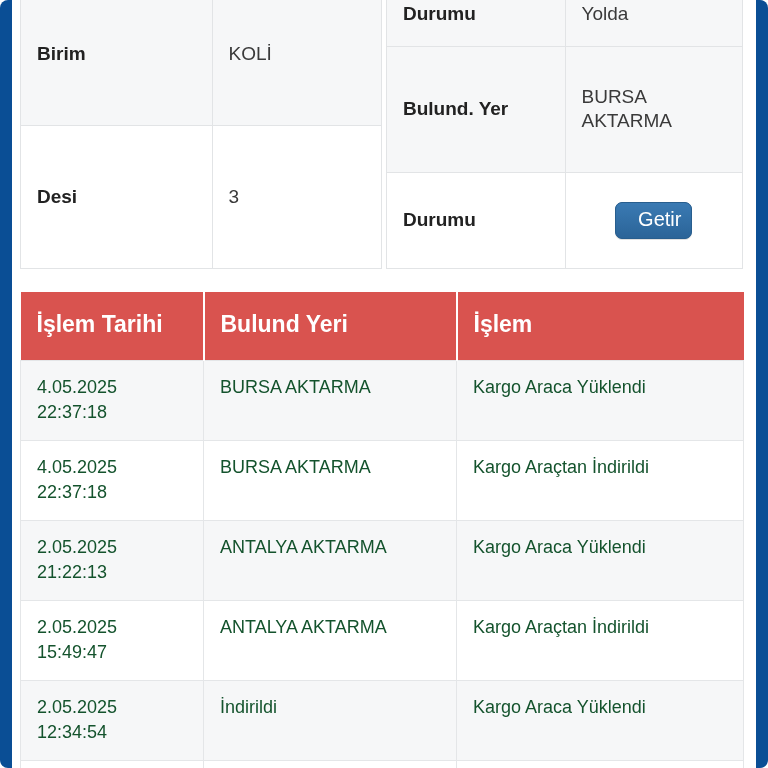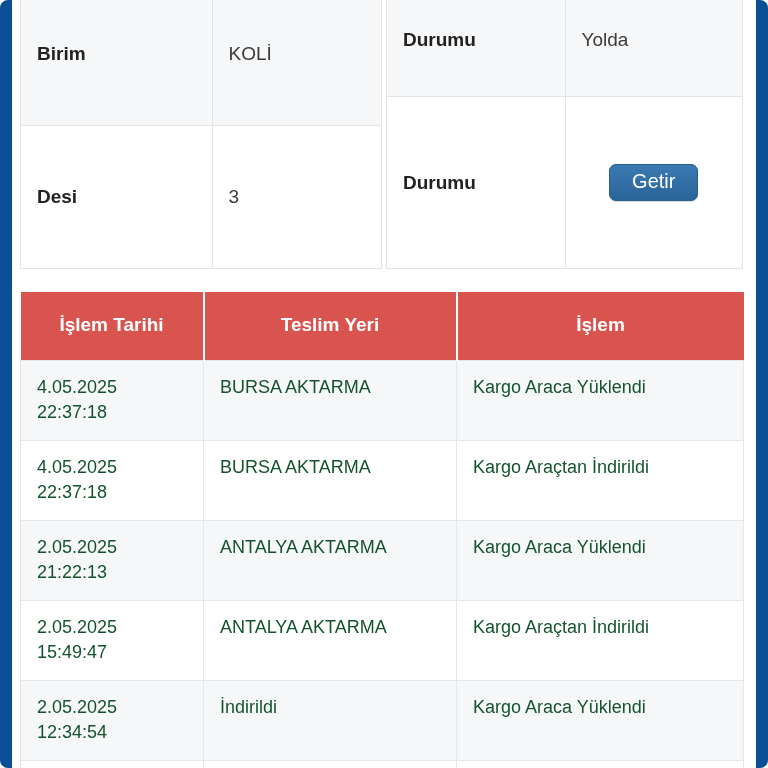--- a/index.html
+++ b/index.html
@@ -86,21 +86,21 @@
 
   .btn-getir {
     display: inline-block;
     background: #2e6da4;
     background-image: linear-gradient(#3a7ab3, #2b6498);
     color: #ffffff;
     border: 1px solid #285e8e;
     border-radius: 7px;
     font-size: 20px;
     font-family: "Liberation Sans", sans-serif;
-    padding: 5px 22px 7px 22px;
+    padding: 5px 10px 7px 22px;
     cursor: pointer;
     line-height: 1.15;
     box-shadow: 0 1px 0 rgba(0,0,0,0.12);
   }
   .cell-center { text-align: center; }
 
   
   .move-zone {
     position: absolute;
     left: 8px;
@@ -108,23 +108,23 @@
     width: 723px;
   }
   .move-table {
     width: 723px;
     border-collapse: collapse;
     table-layout: fixed;
   }
   .move-table th {
     background: #d9534f;
     color: #ffffff;
-    font-size: 19px;
+    font-size: 23px;
     font-weight: bold;
-    text-align: center;
+    text-align: left;
     padding: 18px 16px 20px 16px;
     border-right: 2px solid #ffffff;
     height: 68px;
     vertical-align: middle;
   }
   .move-table th:last-child { border-right: none; margin-left: 27px; }
   .move-table td {
     font-size: 18px;
     color: #14532d;
     padding: 14px 16px;
@@ -165,37 +165,41 @@
           </tr>
         </tbody>
       </table>
 
       <table class="info-table right">
         <tbody>
           <tr class="shade">
             <td class="k">Durumu</td>
             <td class="v">Yolda</td>
           </tr>
+          <tr class="shade">
+            <td class="k">Bulund. Yer</td>
+            <td class="v">BURSA AKTARMA</td>
+          </tr>
           <tr class="plain">
             <td class="k">Durumu</td>
             <td class="v cell-center">
               <span class="btn-getir">Getir</span>
             </td>
           </tr>
         </tbody>
       </table>
 
     </div>
 
     <div class="move-zone">
       <table class="move-table">
         <thead>
           <tr>
             <th class="col-date">İşlem Tarihi</th>
-            <th class="col-place">Teslim Yeri</th>
+            <th class="col-place">Bulund Yeri</th>
             <th class="col-op">İşlem</th>
           </tr>
         </thead>
         <tbody>
           <tr class="shade">
             <td class="col-date">
               <span class="date-line">4.05.2025</span>
               <span class="date-line">22:37:18</span>
             </td>
             <td class="col-place">BURSA AKTARMA</td>

